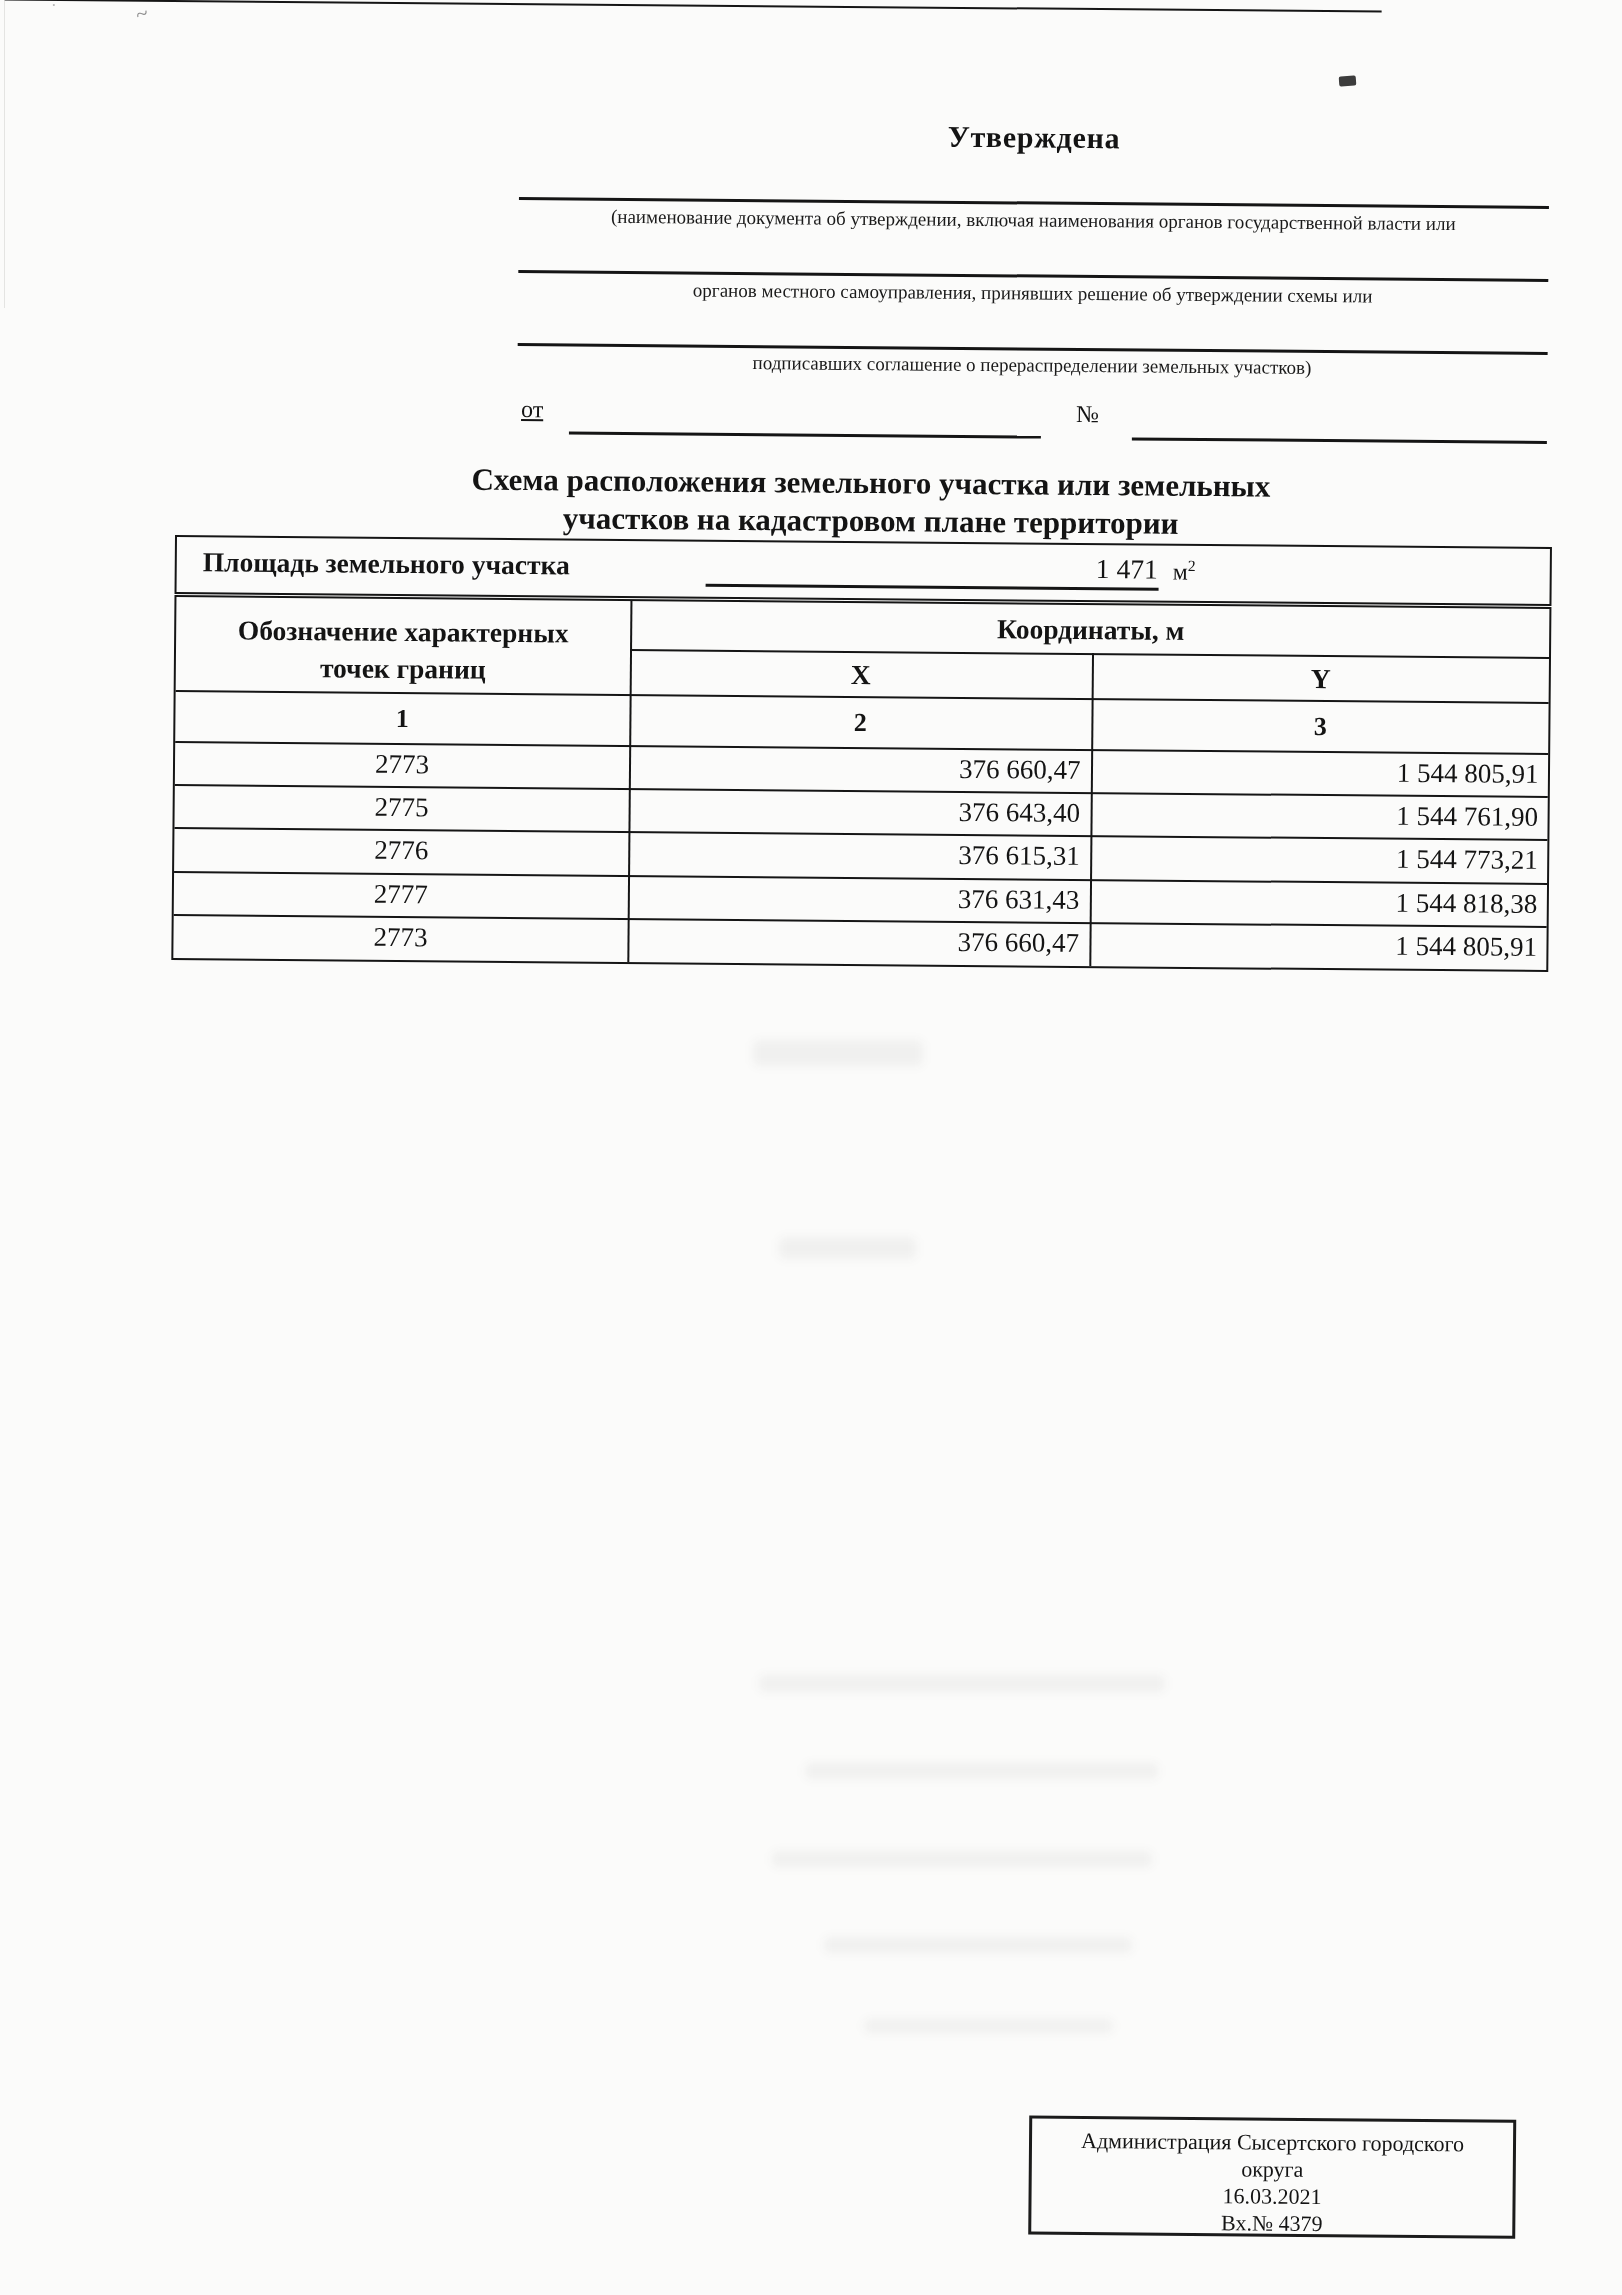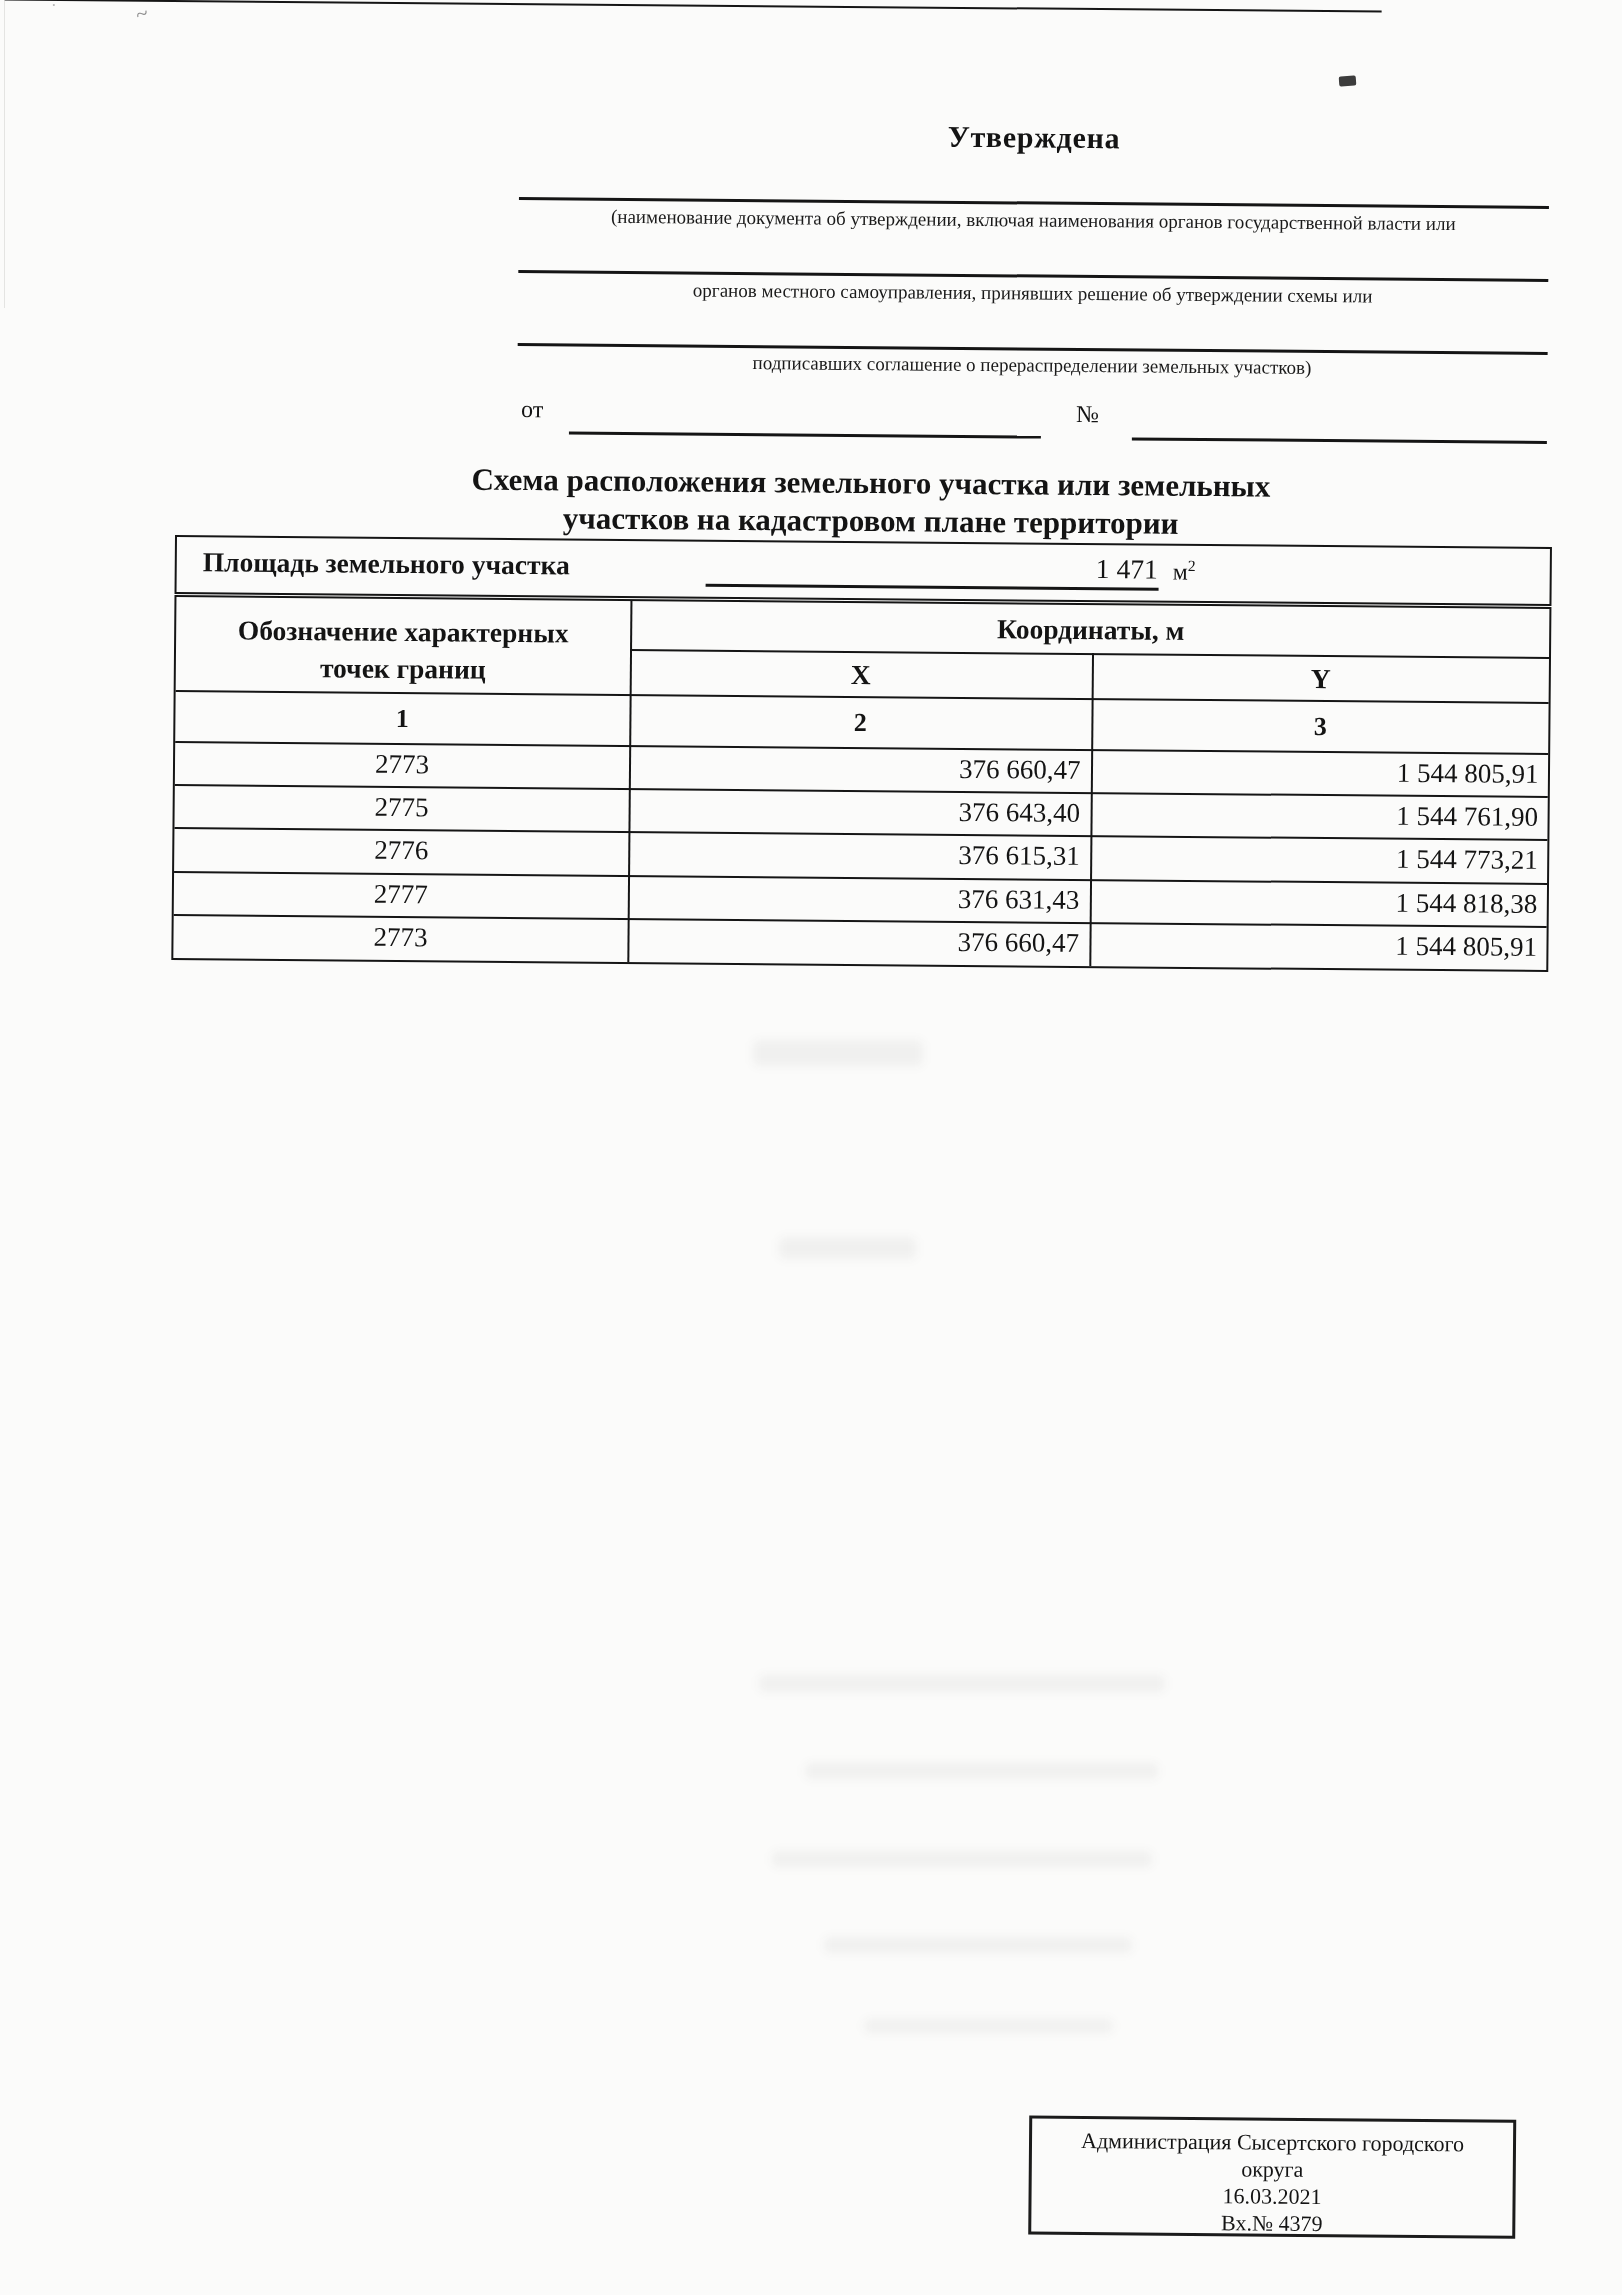--- a/index.html
+++ b/index.html
@@ -111,21 +111,21 @@
 
   <div class="rule" style="left:516px;top:194px;width:1030px;"></div>
   <div class="abs caption" style="top:202px;">(наименование документа об утверждении, включая наименования органов государственной власти или</div>
 
   <div class="rule" style="left:516px;top:267px;width:1030px;"></div>
   <div class="abs caption" style="top:275px;">органов местного самоуправления, принявших решение об утверждении схемы или</div>
 
   <div class="rule" style="left:516px;top:340px;width:1030px;"></div>
   <div class="abs caption" style="top:347px;">подписавших соглашение о перераспределении земельных участков)</div>
 
-  <span class="abs fromnum" style="left:520px;top:393px;">от</span>
+  <span class="abs fromnum" style="left:520px;top:393px;text-decoration:underline;">от</span>
   <div class="uline" style="left:568px;top:428px;width:472px;"></div>
   <span class="abs fromnum" style="left:1075px;top:393px;">№</span>
   <div class="uline" style="left:1131px;top:429px;width:415px;"></div>
 
   <div class="abs title" style="top:458px;">Схема расположения земельного участка или земельных</div>
   <div class="abs title" style="top:496px;">участков на кадастровом плане территории</div>
 
   <div class="area-topline"></div>
   <div class="abs area-box">
     <span class="area-label">Площадь земельного участка</span>

